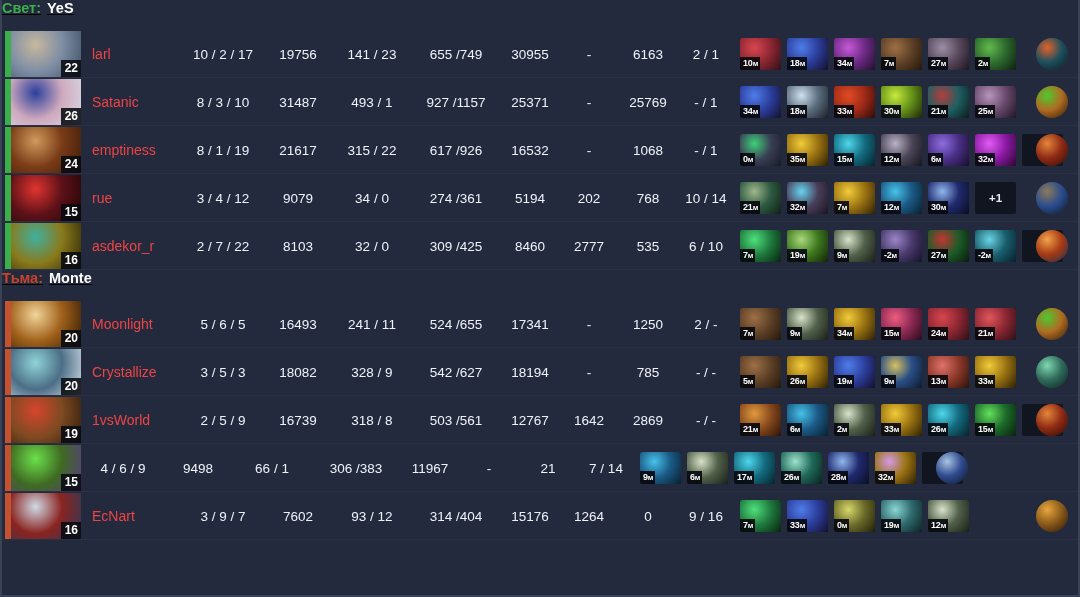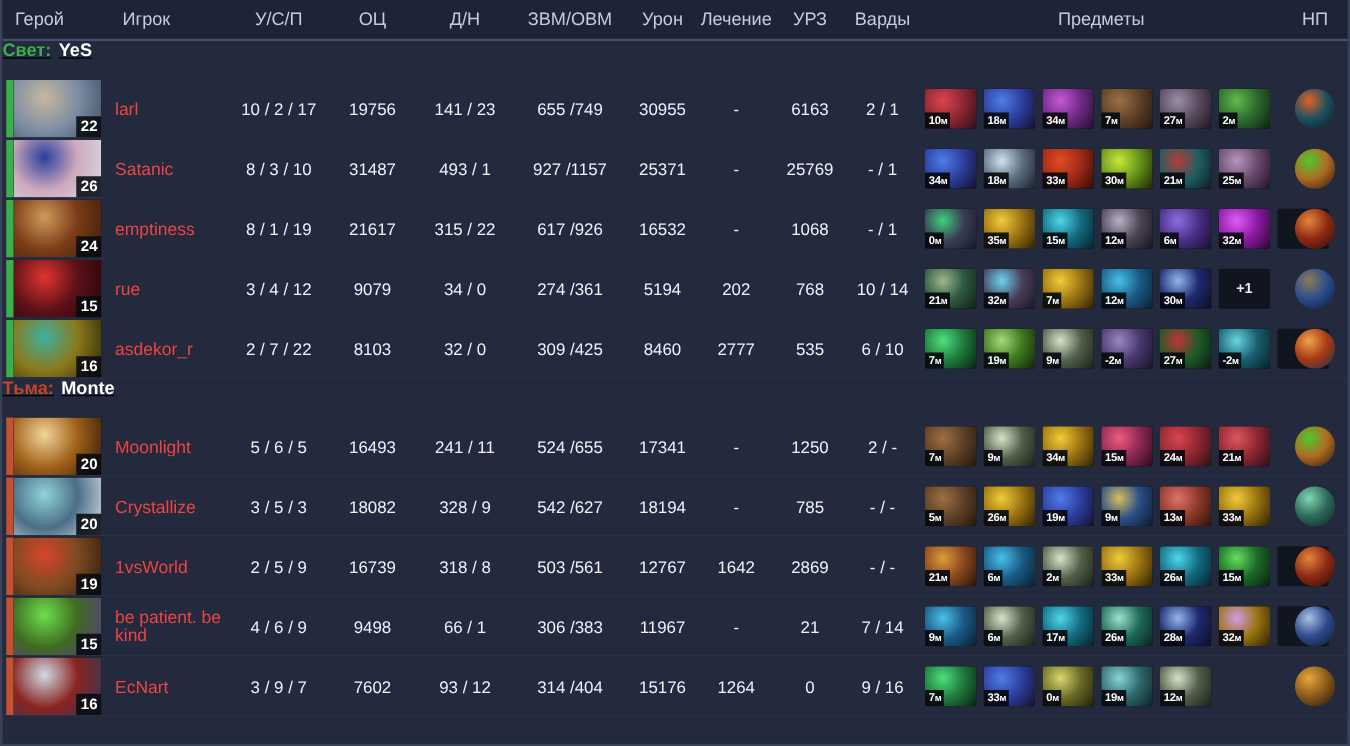--- a/index.html
+++ b/index.html
@@ -148,34 +148,20 @@
     overflow: hidden; position: relative;
     box-shadow: inset 0 0 0 1px rgba(255,255,255,.07);
   }
   .neutral .art { position: absolute; inset: 0; }
 </style>
 </head>
 <body>
 
 <div class="scoreboard">
 
-  <div class="hdr">
-    <div class="cell c-hero">Герой</div>
-    <div class="cell c-player">Игрок</div>
-    <div class="cell c-kda">У/С/П</div>
-    <div class="cell c-gpm">ОЦ</div>
-    <div class="cell c-dn">Д/Н</div>
-    <div class="cell c-xpm">ЗВМ/ОВМ</div>
-    <div class="cell c-dmg">Урон</div>
-    <div class="cell c-heal">Лечение</div>
-    <div class="cell c-urz">УРЗ</div>
-    <div class="cell c-wards">Варды</div>
-    <div class="cell c-items">Предметы</div>
-    <div class="cell c-np">НП</div>
-  </div>
 
   <div id="teams-container">
       <div class="team-banner">
         <span class="team-side radiant">Свет:</span>
         <span class="team-name">YeS</span>
       </div>
       <div class="rows">
         <div class="prow">
           <div class="c-hero hero-wrap">
             <div class="team-bar radiant"></div>
@@ -575,21 +561,20 @@
           </div>
         </div>
         <div class="prow">
           <div class="c-hero hero-wrap">
             <div class="team-bar dire"></div>
             <div class="portrait">
               <div class="art" style="background:radial-gradient(circle at 35% 30%, #6ce04a 0%, #3f6a22 48%, #5a3a86 100%)"></div>
               <span class="lvl">15</span>
             </div>
           </div>
-          <div class="c-player pname">be patient. be kind</div>
           <div class="c-kda stat">4 / 6 / 9</div>
           <div class="c-gpm stat">9498</div>
           <div class="c-dn stat">66 / 1</div>
           <div class="c-xpm stat">306 /383</div>
           <div class="c-dmg stat">11967</div>
           <div class="c-heal stat">-</div>
           <div class="c-urz stat">21</div>
           <div class="c-wards stat">7 / 14</div>
           <div class="c-items items">
             <div class="item">

